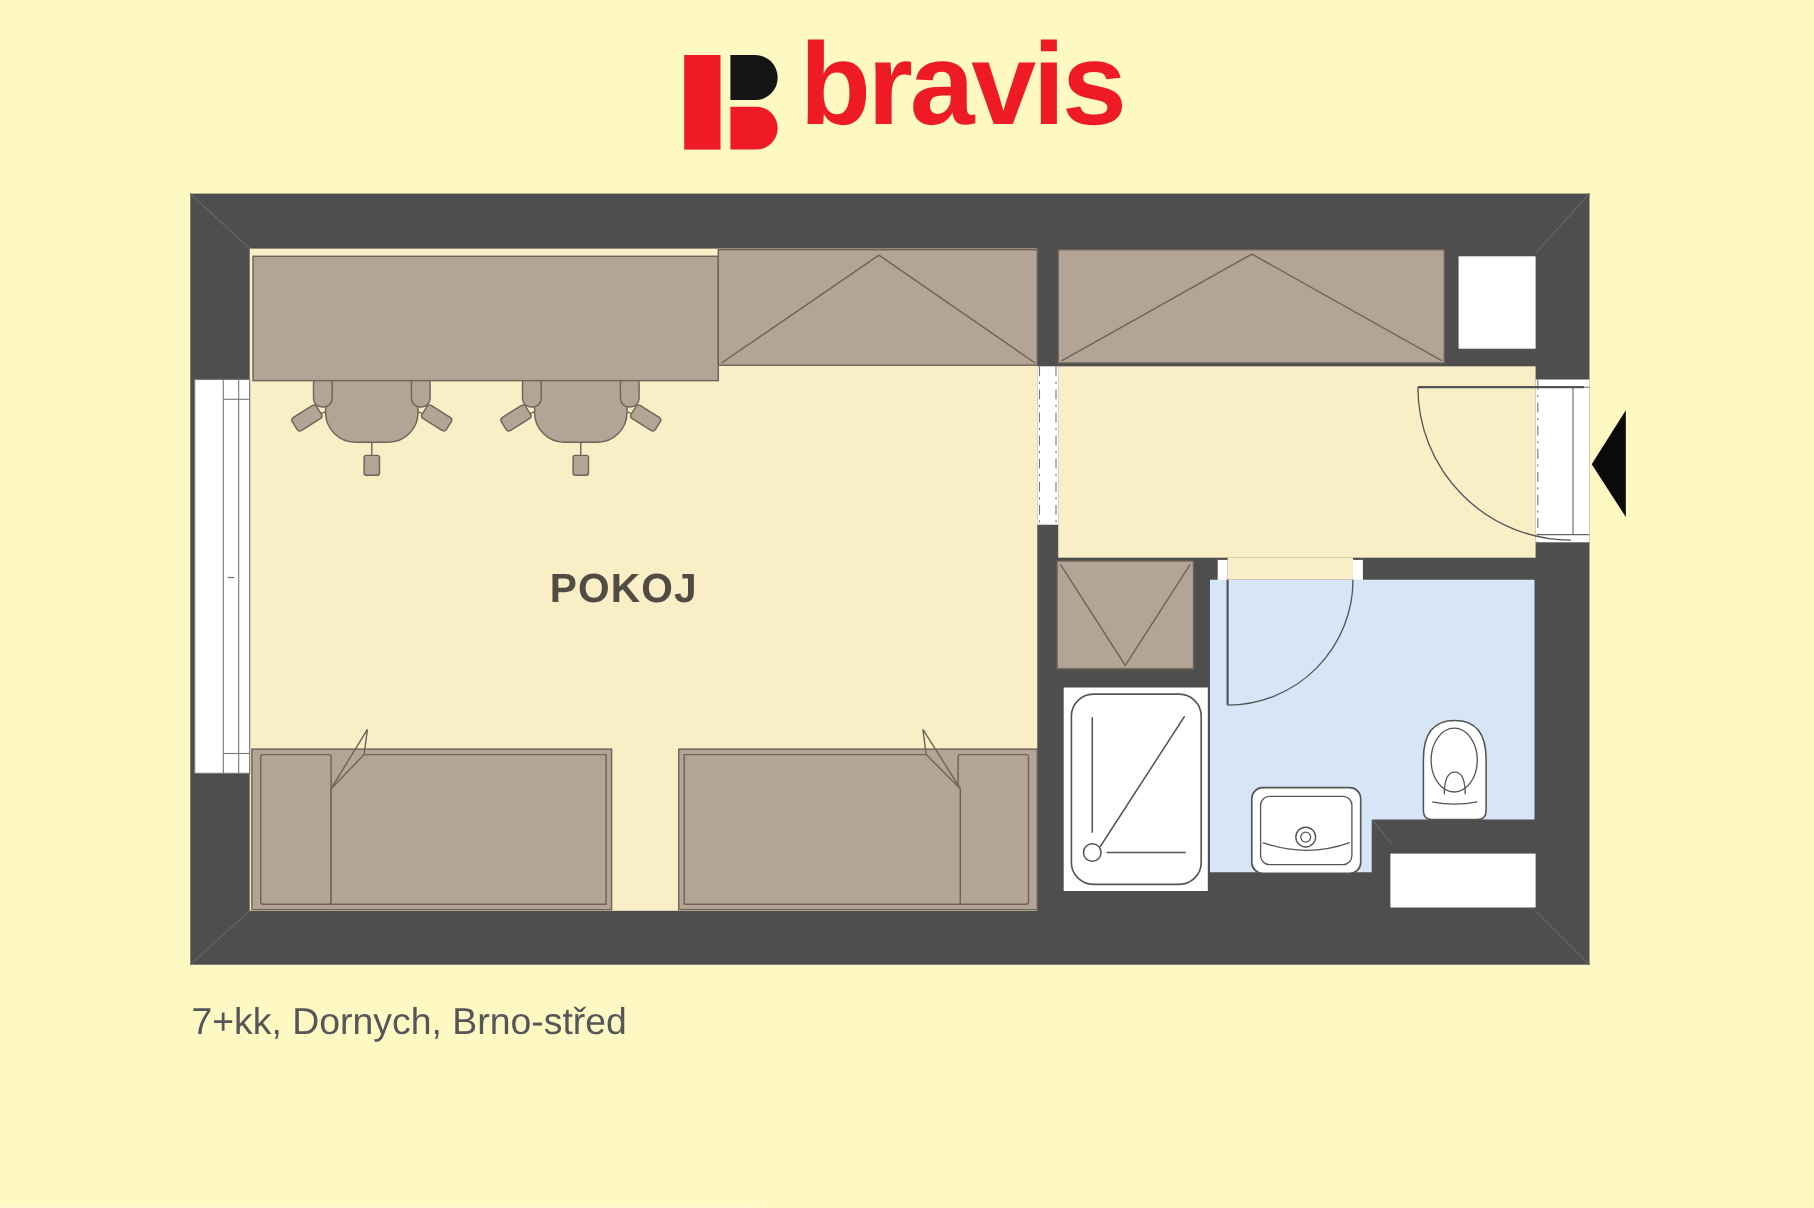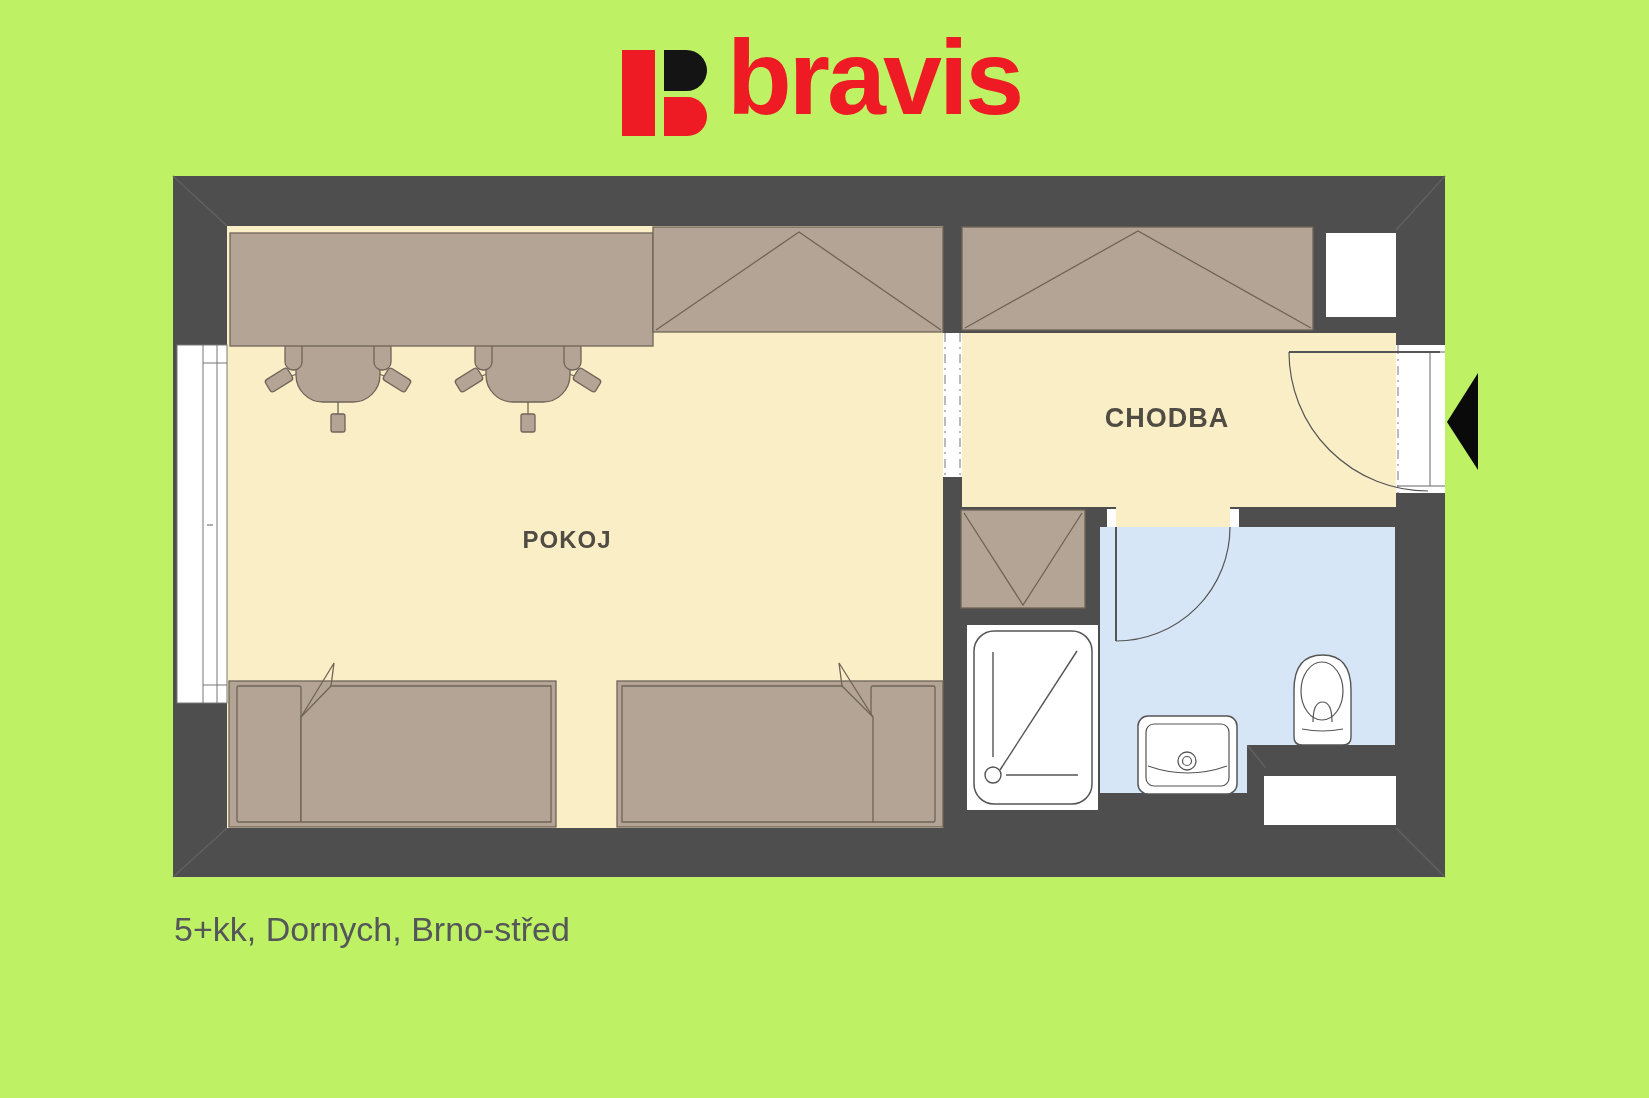--- a/index.html
+++ b/index.html
@@ -1,25 +1,25 @@
 <!DOCTYPE html>
 <html><head>
 <meta charset="utf-8">
 <style>
   html,body{margin:0;padding:0;background:#ffffff;}
   #stage{
-    position:relative;width:1649px;height:1098px;background:#bef264;
+    position:relative;width:1649px;height:1098px;background:#fef9c3;
     font-family:"Liberation Sans", sans-serif;overflow:hidden;
   }
   #plan-svg{position:absolute;left:0;top:0;}
   .room-label{
     position:absolute;width:240px;text-align:center;
     font-weight:bold;color:#514c43;letter-spacing:1px;
   }
-  #label-pokoj{left:447px;top:526px;font-size:24px;}
+  #label-pokoj{left:447px;top:514px;font-size:37px;}
   #label-chodba{left:1047px;top:403px;font-size:27px;}
   #label-koupelna{left:1126px;top:611px;font-size:27px;}
   #caption{
     position:absolute;left:174px;top:910px;font-size:34px;color:#54565a;
   }
   
   #logo{position:absolute;left:0;top:0;width:100%;height:160px;}
   #logo-bar{position:absolute;left:622px;top:50px;width:33px;height:86px;background:#ee1b24;}
   #logo-bump-top{position:absolute;left:664px;top:50px;width:43px;height:41px;background:#141414;border-radius:0 24px 24px 0;}
   #logo-bump-bottom{position:absolute;left:664px;top:97px;width:43px;height:39px;background:#ee1b24;border-radius:0 22px 22px 0;}
@@ -172,17 +172,16 @@
 
     <g>
       <line x1="1116" y1="527" x2="1116" y2="641" stroke="#555" stroke-width="2"></line>
       <path d="M1116,641 A114,114 0 0 0 1230,527" fill="none" stroke="#555" stroke-width="1.2"></path>
     </g>
 
     <polygon points="1447,422 1478,373 1478,470" fill="#0a0a0a"></polygon>
   </svg>
 
   <div class="room-label" id="label-pokoj">POKOJ</div>
-  <div class="room-label" id="label-chodba">CHODBA</div>
 
-  <div id="caption">5+kk, Dornych, Brno-střed</div>
+  <div id="caption">7+kk, Dornych, Brno-střed</div>
 
 </div>
 
 </body></html>

